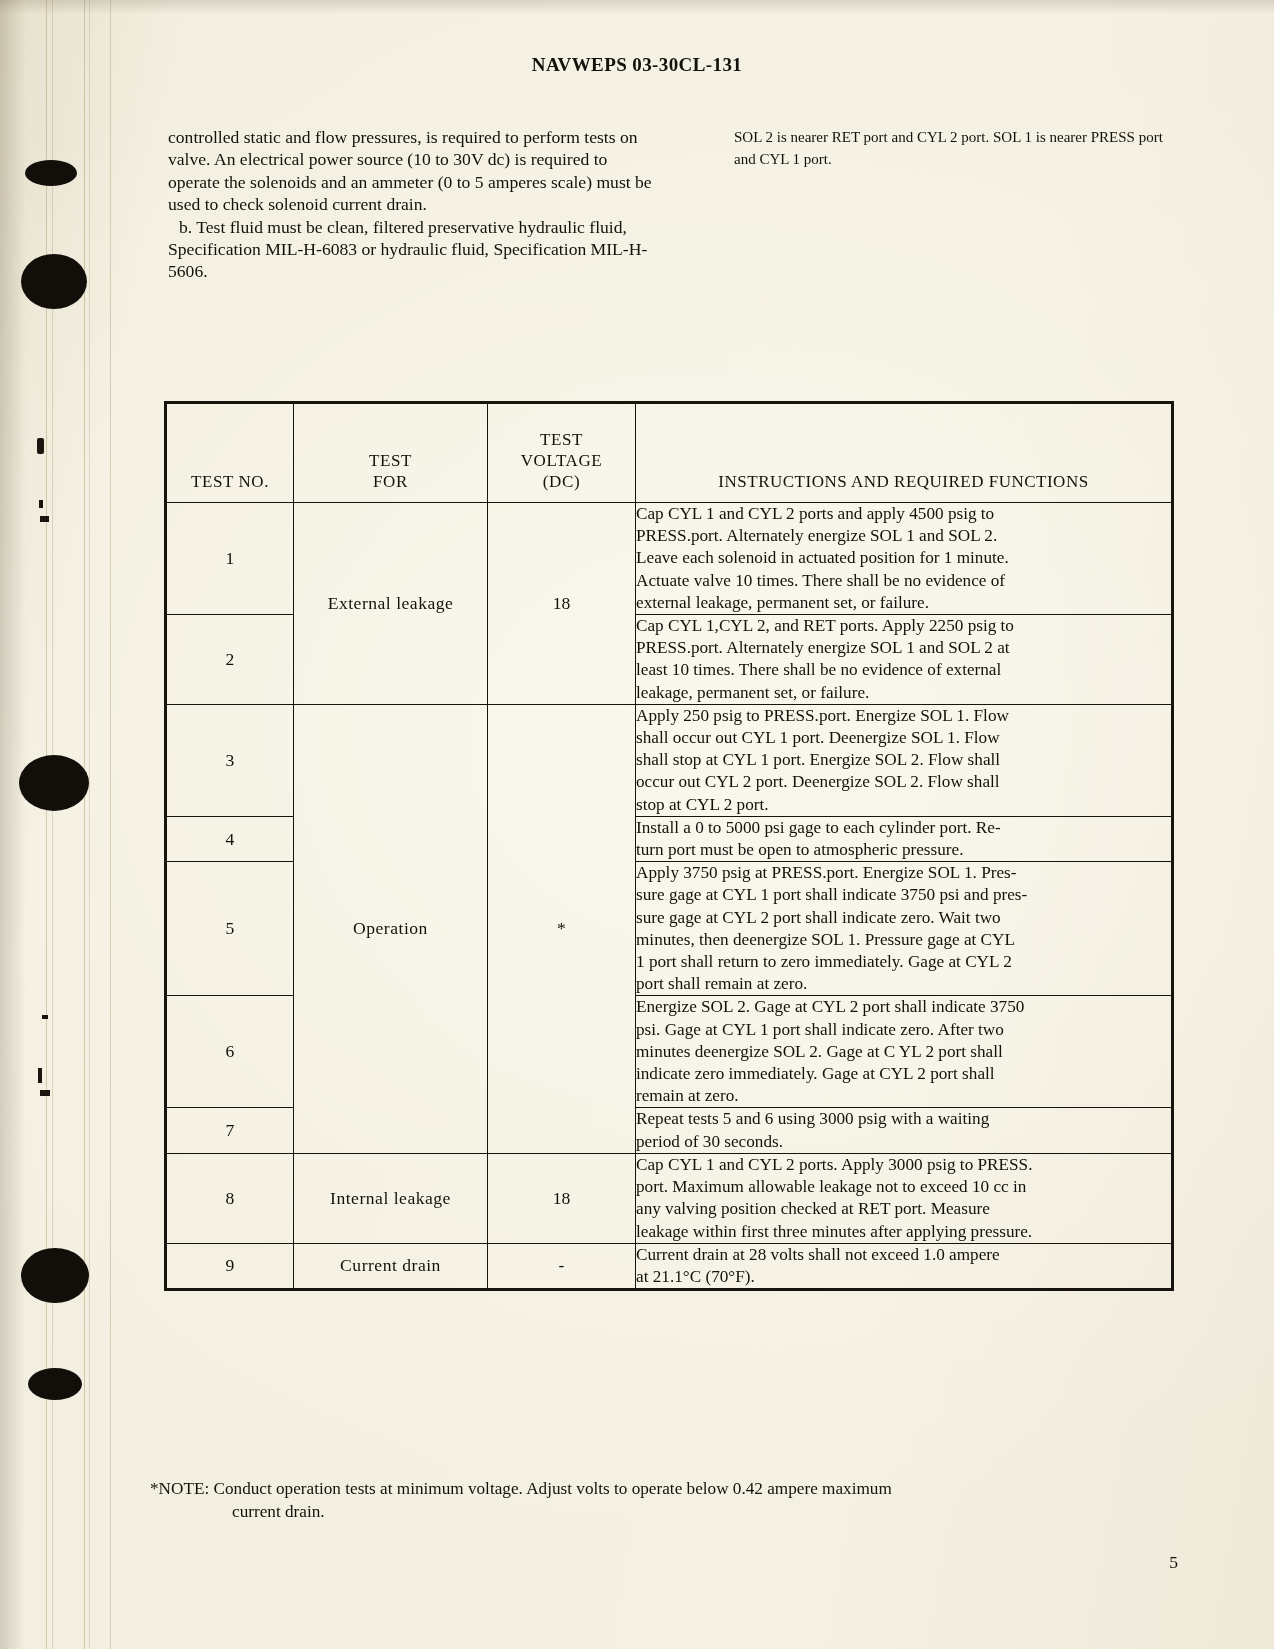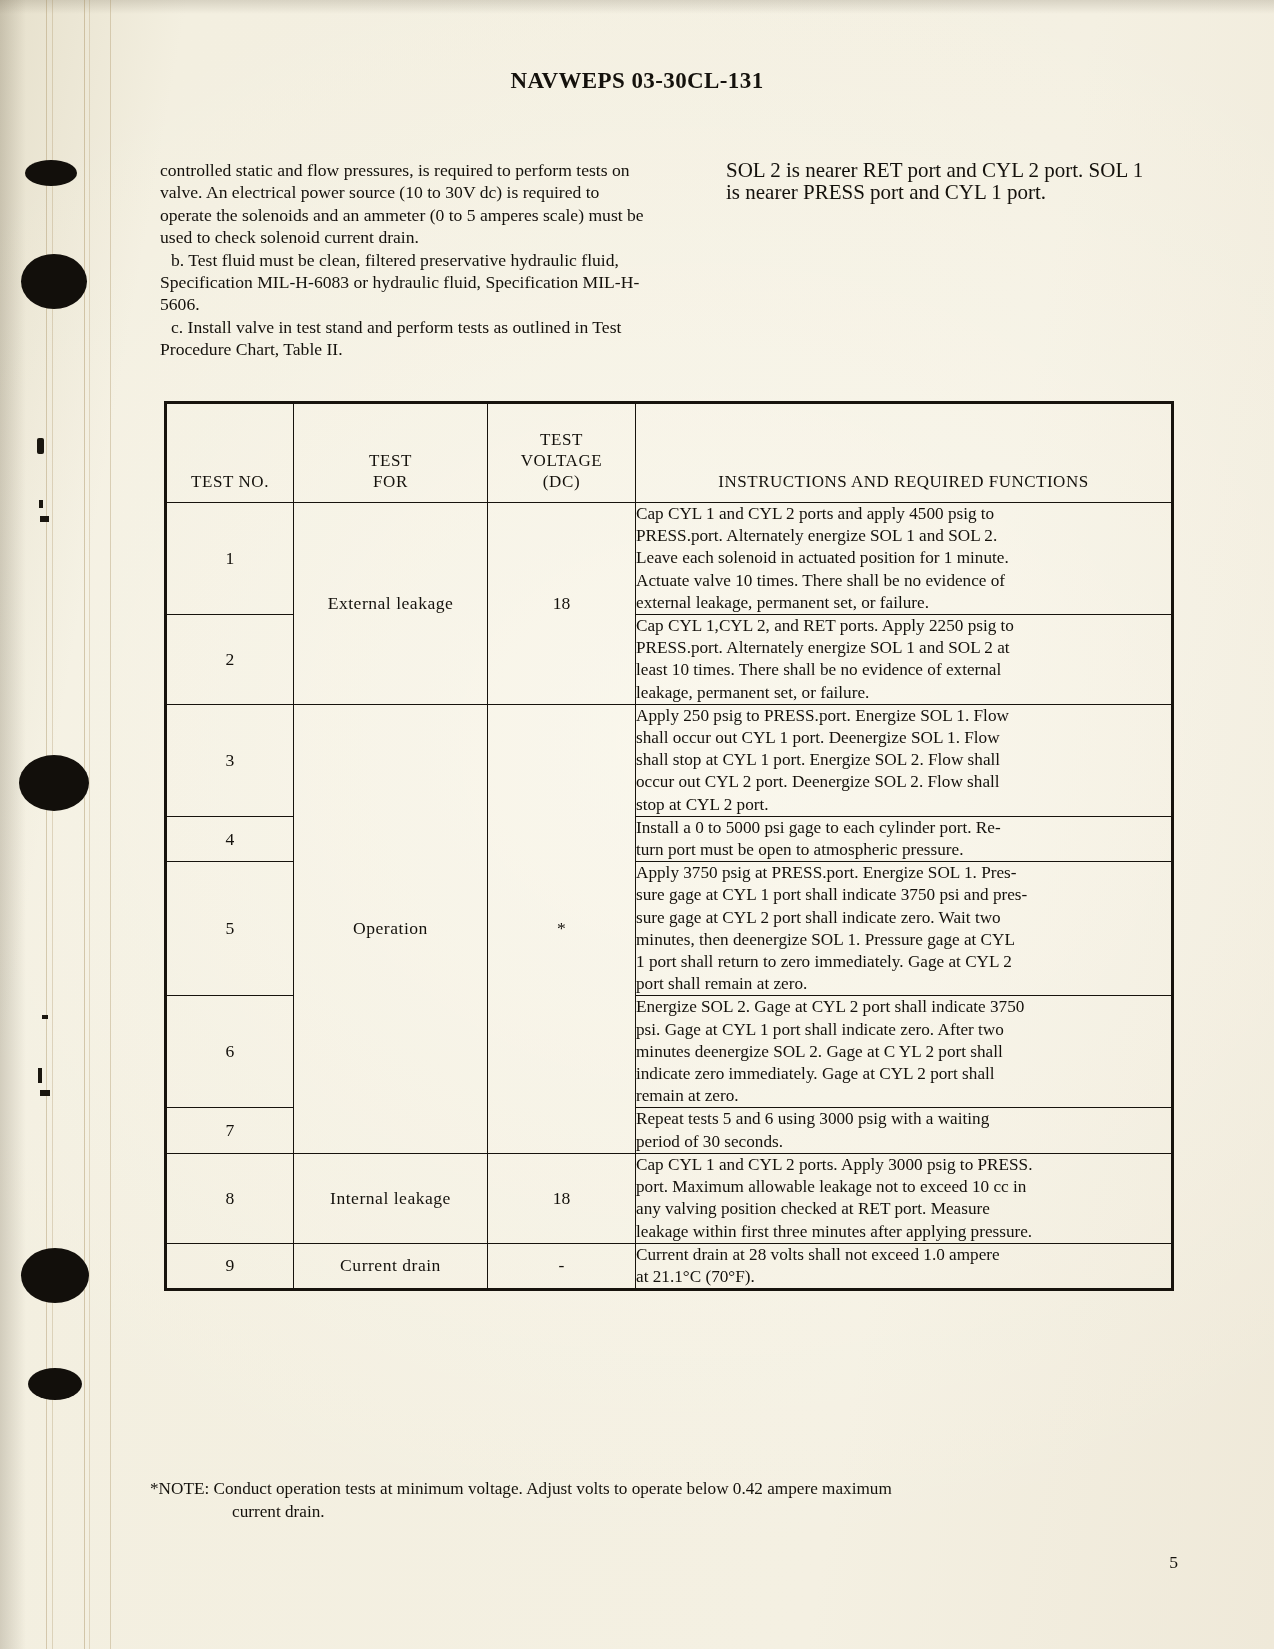--- a/index.html
+++ b/index.html
@@ -63,58 +63,57 @@
   }
   .smudge {
     position: absolute;
     background: #1a160f;
     pointer-events: none;
   }
 
   
   .running-head {
     position: absolute;
-    top: 68px;
+    top: 54px;
     left: 0; right: 0;
     text-align: center;
     font-family: "Liberation Serif", "DejaVu Serif", serif;
     font-weight: bold;
-    font-size: 23px;
+    font-size: 19px;
     letter-spacing: 0.4px;
   }
 
   .cols {
     position: absolute;
     top: 126px;
-    left: 160px;
+    left: 168px;
     width: 1022px;
     display: flex;
     justify-content: space-between;
-    margin-top: 33px;
   }
   .col {
     width: 492px;
     font-size: 17.6px;
     line-height: 22.4px;
     text-align: left;
   }
   .col p { margin: 0; }
   .col p.indent { text-indent: 11px; }
 
   .note-head {
     text-align: center;
     font-size: 17.6px;
     line-height: 22.4px;
     letter-spacing: 1px;
     margin-bottom: 22px;
   }
   .note-body {
     margin: 0 0 24px 0;
     padding: 0 26px 0 36px;
-    font-size: 21px;
+    font-size: 15px;
     line-height: 22.4px;
   }
 
   .table-caption {
     position: absolute;
     top: 368px;
     left: 0; right: 0;
     text-align: center;
     font-size: 18px;
     letter-spacing: 0.7px;
@@ -223,21 +222,20 @@
   <div class="smudge" style="left:38px; top:1068px; width:4px; height:15px;"></div>
   <div class="smudge" style="left:40px; top:1090px; width:10px; height:6px;"></div>
 
   <div class="running-head">NAVWEPS 03-30CL-131</div>
 
   <div class="cols">
 
     <div class="col">
       <p>controlled static and flow pressures, is required to perform tests on valve.  An electrical power source (10 to 30V dc) is required to operate the solenoids and an ammeter (0 to 5 amperes scale) must be used to check solenoid current drain.</p>
       <p class="indent">b.  Test fluid must be clean, filtered preservative hydraulic fluid, Specification MIL-H-6083 or hydraulic fluid, Specification MIL-H-5606.</p>
-      <p class="indent">c.  Install valve in test stand and perform tests as outlined in Test Procedure Chart, Table II.</p>
     </div>
 
     <div class="col">
       <div class="note-body">SOL 2 is nearer RET port and CYL 2 port. SOL 1 is nearer PRESS port and CYL 1 port.</div>
     </div>
 
   </div>
 
 
   <table class="proc">

